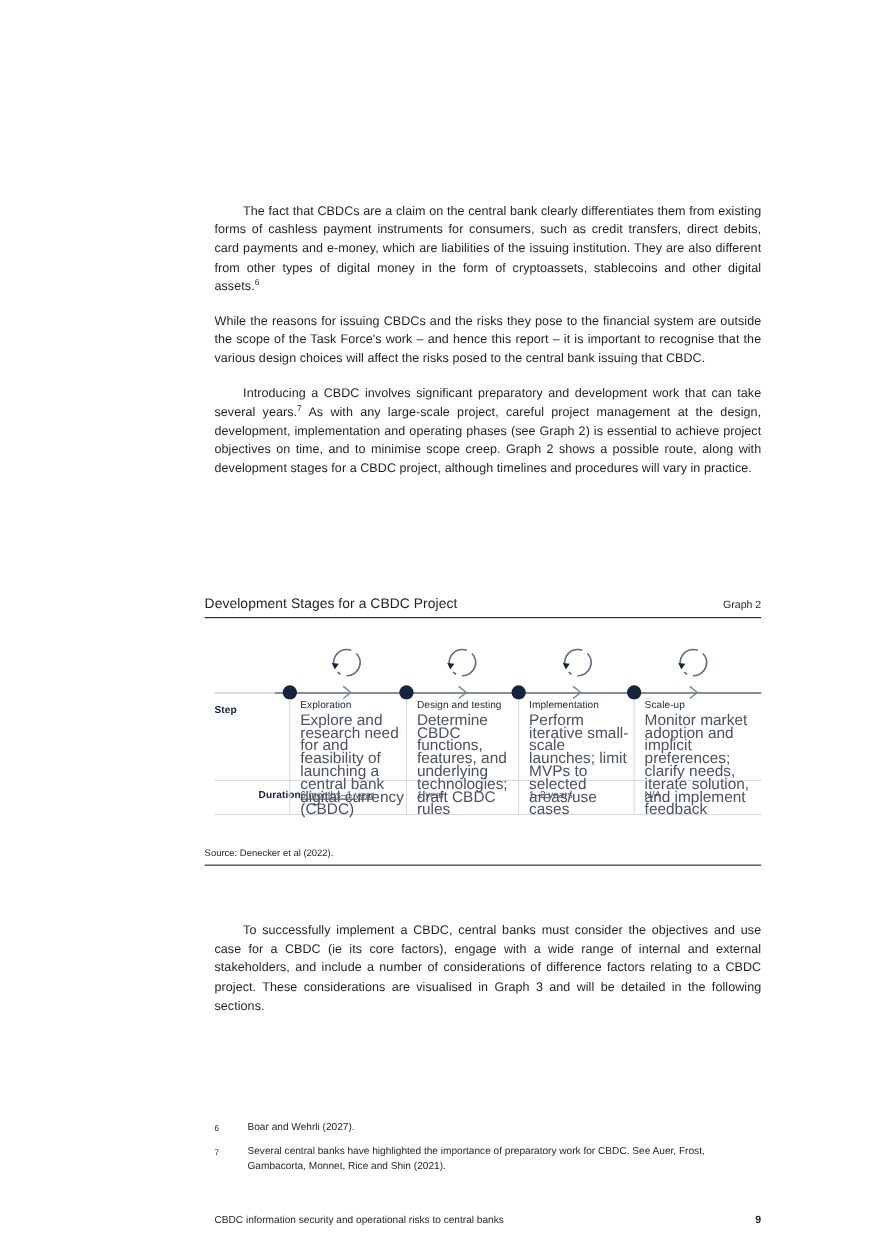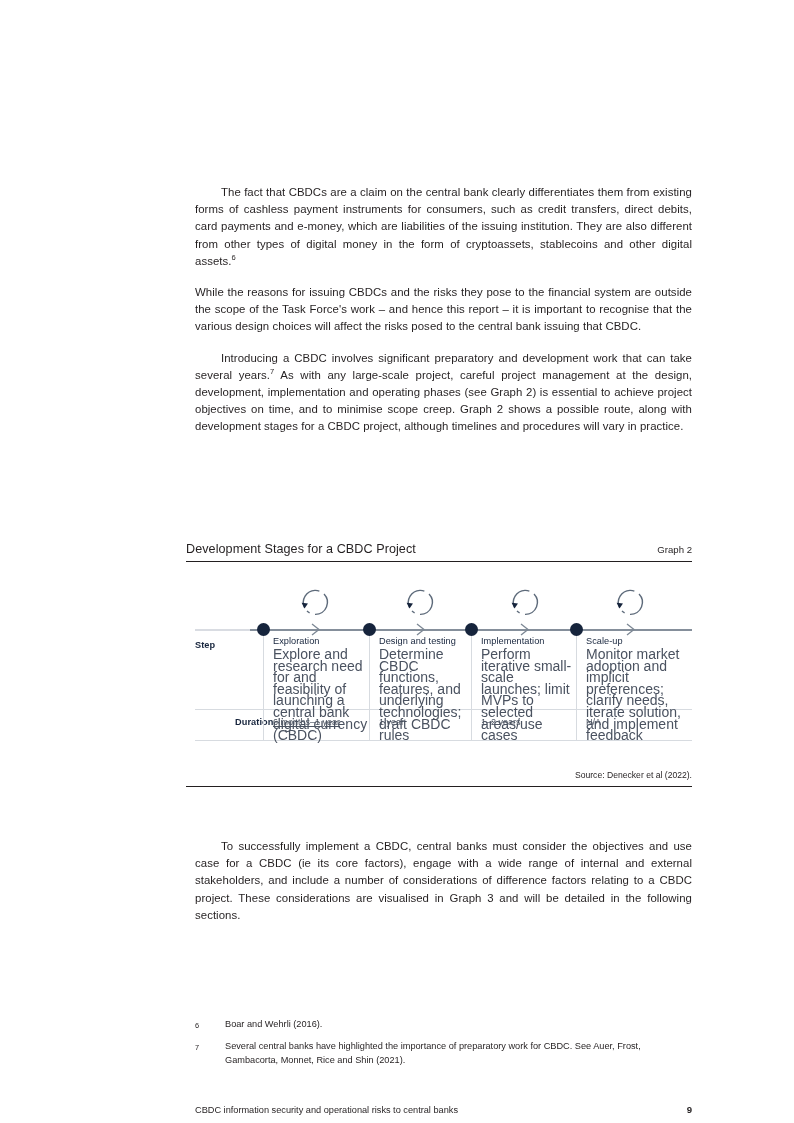--- a/index.html
+++ b/index.html
@@ -186,21 +186,20 @@
     color: #4a5260;
     padding-left: 9px;
   }
 
   .graph-source {
     margin-top: 12px;
     font-size: 8.6px;
     color: #231f20;
     padding-bottom: 6px;
     border-bottom: 1.1px solid #231f20;
-    text-align: right;
   }
 
   
   .post-graph {
     position: absolute;
     left: 195px;
     top: 794px;
     width: 497px;
   }
 
@@ -346,21 +345,21 @@
     <div class="graph-source">Source: Denecker et al (2022).</div>
   </div>
 
   <div class="post-graph">
     <p class="body-par indent">To successfully implement a CBDC, central banks must consider the objectives and use case for a CBDC (ie its core factors), engage with a wide range of internal and external stakeholders, and include a number of considerations of difference factors relating to a CBDC project. These considerations are visualised in Graph 3 and will be detailed in the following sections.</p>
   </div>
 
   <div class="footnotes">
     <div class="footnote">
       <div class="fn-mark">6</div>
-      <div class="fn-text">Boar and Wehrli (2016).</div>
+      <div class="fn-text">Boar and Wehrli (2027).</div>
     </div>
     <div class="footnote">
       <div class="fn-mark">7</div>
       <div class="fn-text">Several central banks have highlighted the importance of preparatory work for CBDC. See Auer, Frost, Gambacorta, Monnet, Rice and Shin (2021).</div>
     </div>
   </div>
 
   <div class="page-footer">
     <div>CBDC information security and operational risks to central banks</div>
     <div class="footer-pageno">9</div>

